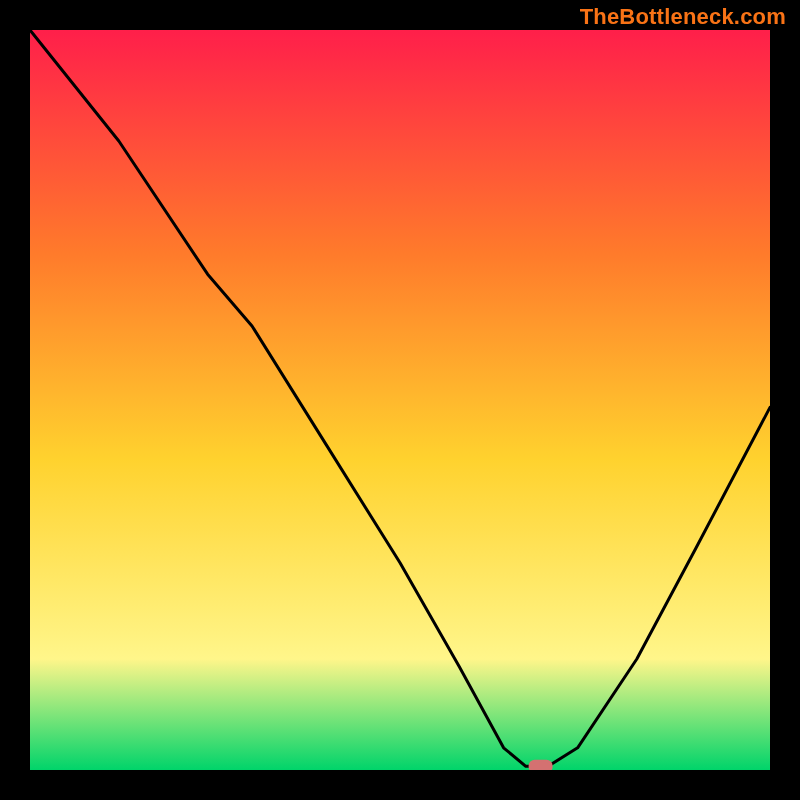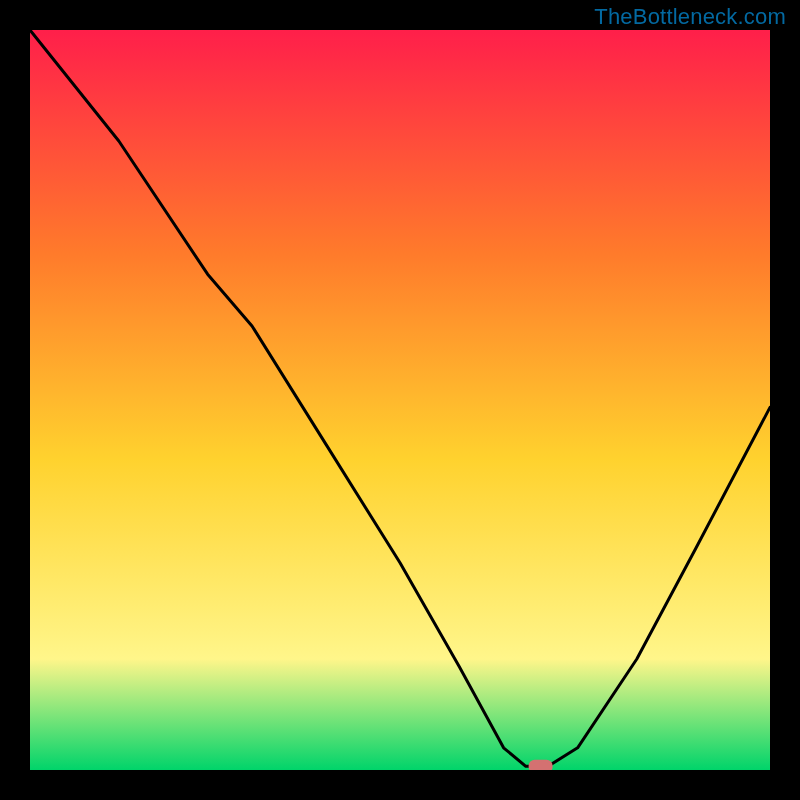--- a/index.html
+++ b/index.html
@@ -13,23 +13,23 @@
   }
   .figure-wrap {
     position: relative;
     width: 800px;
     height: 800px;
   }
   .watermark {
     position: absolute;
     top: 4px;
     right: 14px;
-    color: #0369a1;
+    color: #f97316;
     font-size: 22px;
-    font-weight: 400;
+    font-weight: 700;
     letter-spacing: 0.2px;
     user-select: none;
   }
   .plot-area {
     position: absolute;
     left: 30px;
     top: 30px;
     width: 740px;
     height: 740px;
     overflow: hidden;

